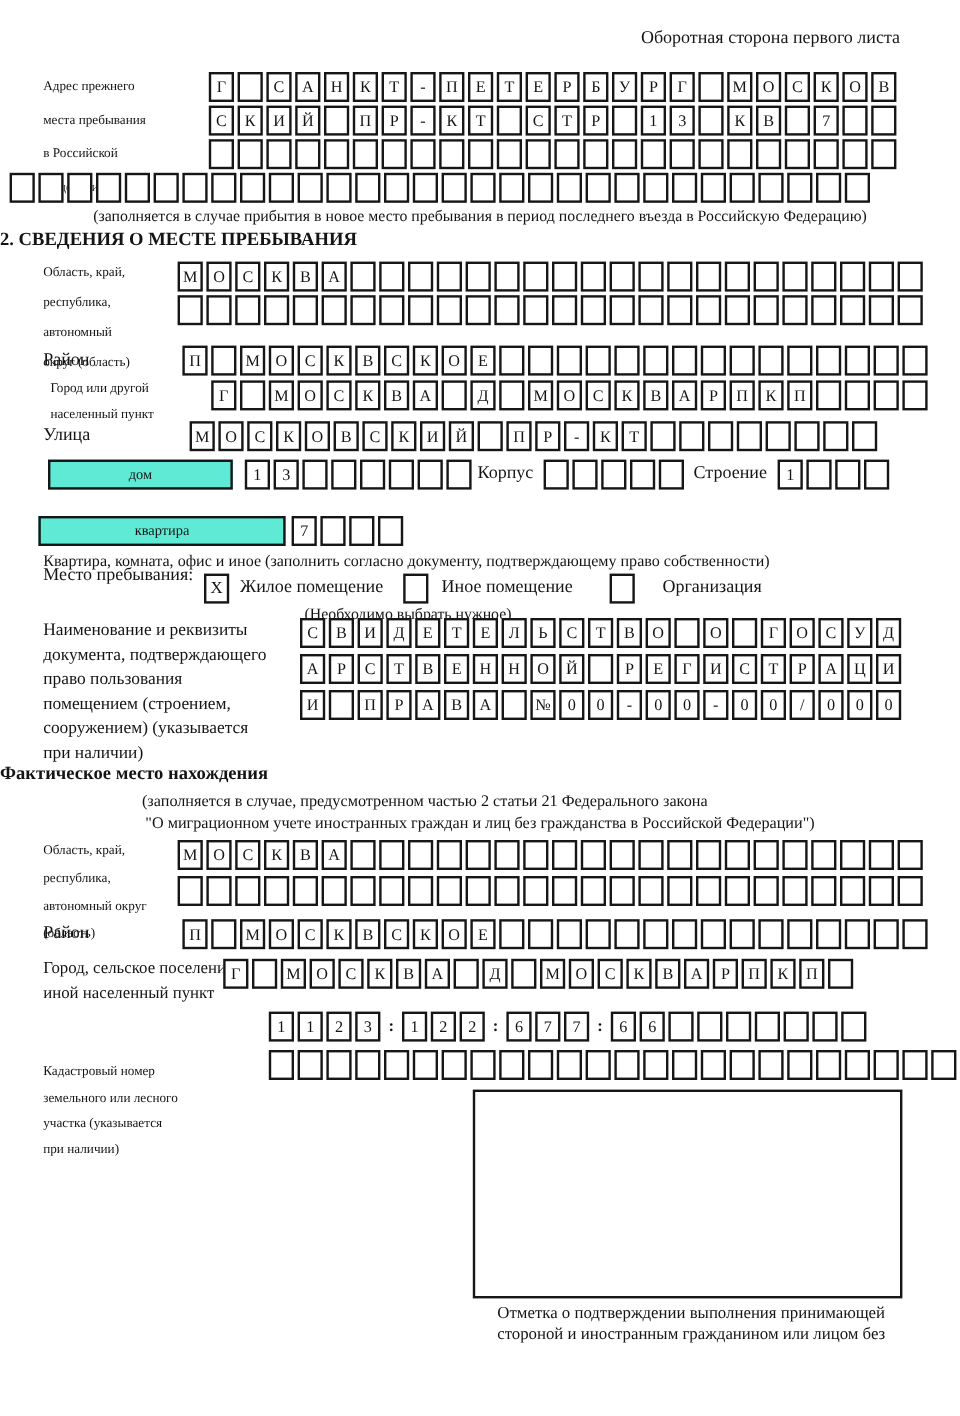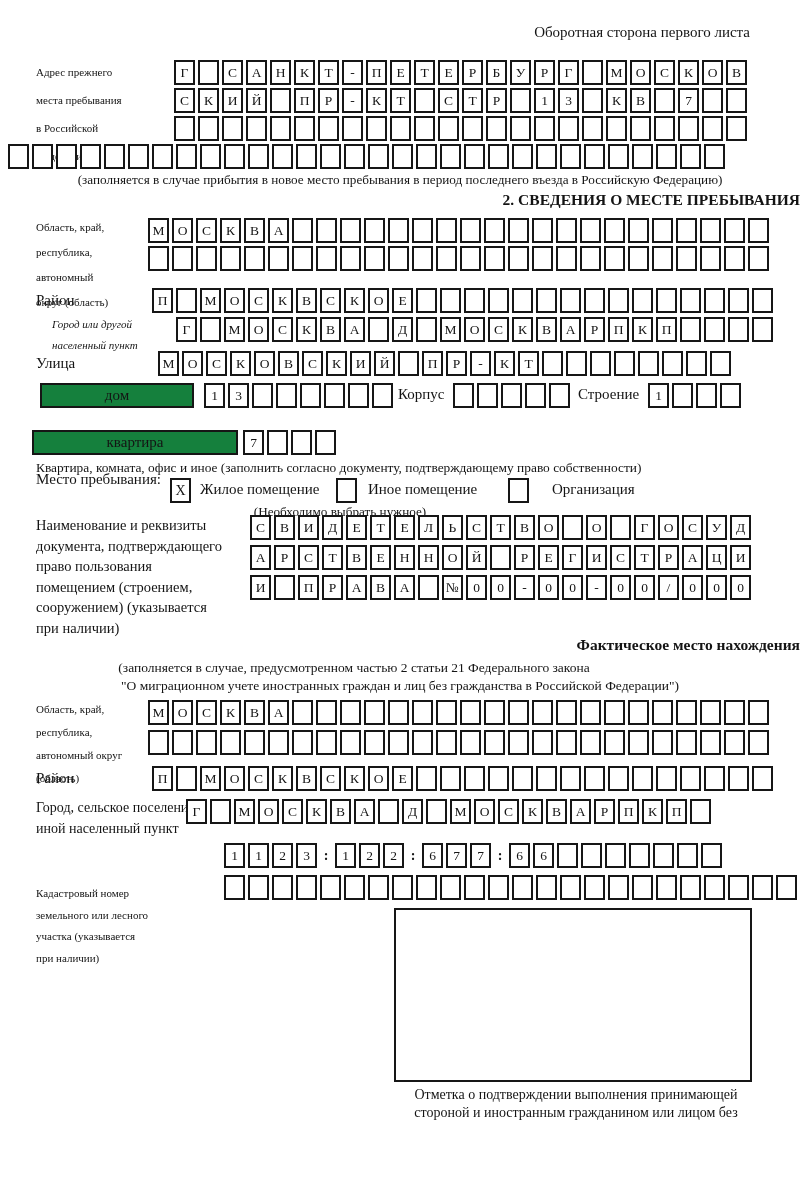--- a/index.html
+++ b/index.html
@@ -9,26 +9,26 @@
        font-size:15px;}
   .lbl{position:absolute;font-size:11px;line-height:20px;white-space:nowrap;}
   .inline-lbl{position:absolute;font-size:15px;white-space:nowrap;}
   .cells{position:absolute;display:flex;gap:3px;}
   .cell{flex:0 0 17px;width:17px;height:21px;border:2px solid #161616;
         display:flex;align-items:center;justify-content:center;
         font-size:13.5px;line-height:21px;background:#fff;}
   .sep{align-self:center;width:8px;margin:0 2px;text-align:center;
        font-size:14px;font-weight:bold;}
   .labelbox{position:absolute;height:21px;border:2px solid #161616;
-        display:flex;align-items:center;justify-content:center;font-size:15px;
-        background:#15803d;font-family:Liberation Serif, serif;}
+        display:flex;align-items:center;justify-content:center;font-size:12px;
+        background:#5eead4;font-family:Liberation Serif, serif;}
   .cbx{position:absolute;width:17px;height:21px;border:2px solid #161616;
        display:flex;align-items:center;justify-content:center;font-size:14px;}
   .note{position:absolute;font-size:13.2px;text-align:center;line-height:17px;}
-  .sect-title{position:absolute;left:0;width:800px;text-align:right;
+  .sect-title{position:absolute;left:0;width:800px;text-align:left;
        font-weight:bold;font-size:15.5px;}
   .stamp-box{position:absolute;border:2px solid #161616;background:#fff;}
   .caption{position:absolute;font-size:14px;line-height:18px;text-align:center;}
 </style>
 </head>
 <body>
 
 <div class="page">
 
   <div class="hdr">Оборотная сторона первого листа</div>
@@ -239,21 +239,21 @@
       <span class="cell"></span>
       <span class="cell"></span>
       <span class="cell"></span>
       <span class="cell"></span>
       <span class="cell"></span>
       <span class="cell"></span>
       <span class="cell"></span>
       <span class="cell"></span>
     </div>
 
-  <div class="lbl" style="left:52px;top:314px;line-height:21px;font-style:italic;">
+  <div class="lbl" style="left:42px;top:314px;line-height:21px;">
       <div>Город или другой</div>
       <div>населенный пункт</div>
     </div>
   <div class="cells" style="left:176px;top:317px;">
       <span class="cell">Г</span>
       <span class="cell"></span>
       <span class="cell">М</span>
       <span class="cell">О</span>
       <span class="cell">С</span>
       <span class="cell">К</span>

